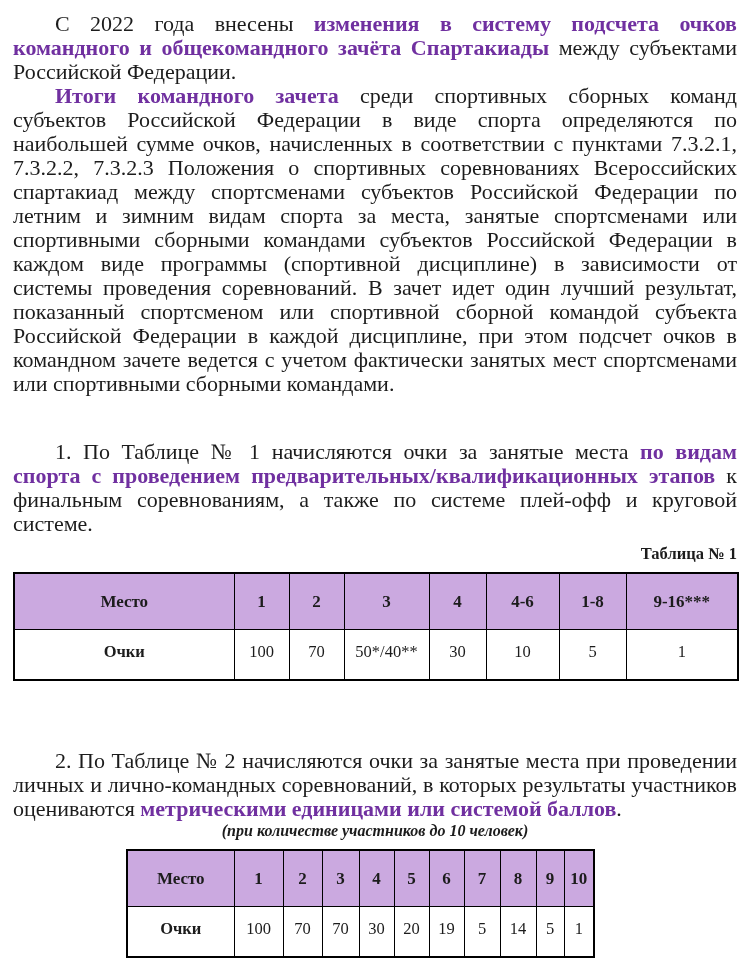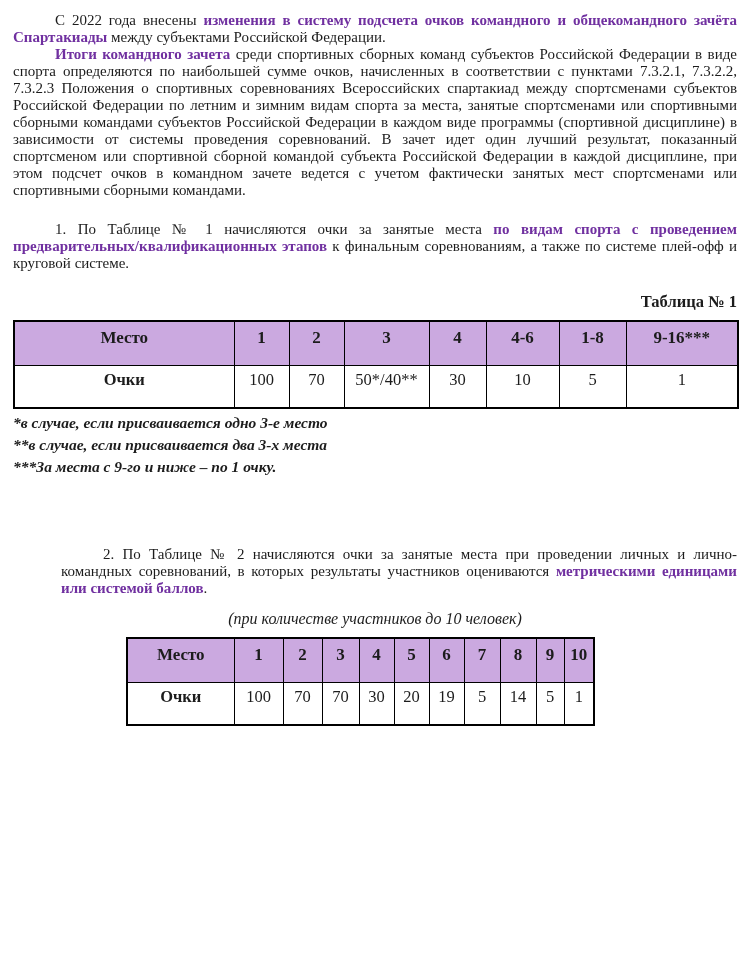--- a/index.html
+++ b/index.html
@@ -9,69 +9,69 @@
   }
   html,body{margin:0;padding:0;background:#ffffff;}
   body{
     width:750px;height:960px;overflow:hidden;
     font-family:"Liberation Serif","DejaVu Serif",serif;
     color:var(--ink);
   }
   .page{padding:12px 13px 0 13px;}
   p.body-par{
     margin:0;
-    font-size:15px;
-    line-height:17px;
+    font-size:22px;
+    line-height:24px;
     text-align:justify;
     text-indent:42px;
   }
   .accent{color:var(--accent);font-weight:bold;}
   #paragraph-main{}
-  #paragraph-item-1{margin-top:22px;}
-  #paragraph-item-2{margin-top:68px;margin-left:48px;}
+  #paragraph-item-1{margin-top:44px;}
+  #paragraph-item-2{margin-top:68px;}
   .table-label{
     font-weight:bold;
     text-align:right;
     font-size:16.5px;
     line-height:20px;
-    margin-top:20px;
+    margin-top:8px;
   }
   #table-2-label{margin-top:9px;}
   .table-caption{
     text-align:center;
     font-size:16px;
     line-height:20px;
     margin-top:5px;
   }
-  .table-caption.bold-italic{font-weight:normal;font-style:italic;margin-top:12px;}
+  .table-caption.bold-italic{font-weight:bold;font-style:italic;margin-top:0;}
   table.score-table{
     border-collapse:collapse;
     table-layout:fixed;
     margin-top:8px;
     border:2.5px solid #000;
   }
   table.score-table td{
     border:1.7px solid #000;
     text-align:center;
     vertical-align:top;
     padding:0;
     overflow:hidden;
   }
   tr.header-row td{
     background:var(--header-bg);
     font-weight:bold;
     font-size:17px;
     height:37px;
-    padding-top:6px;
+    padding-top:18px;
     text-align:center;
   }
   tr.data-row td{
     font-size:16.5px;
     height:37px;
-    padding-top:4px;
+    padding-top:12px;
   }
   tr.data-row td.row-label{font-weight:bold;}
   #table-1{width:724px;}
   #table-2{width:467px;margin-left:113px;}
   .footnotes{
     margin-top:3px;
     font-style:italic;
     font-weight:bold;
     font-size:15.5px;
     line-height:22px;
@@ -120,25 +120,20 @@
       <td>70</td>
       <td>50*/40**</td>
       <td>30</td>
       <td>10</td>
       <td>5</td>
       <td>1</td>
     </tr>
   </tbody>
     </table>
 
-  <div class="footnotes">
-    <div>*в случае, если присваивается одно 3-е место</div>
-    <div>**в случае, если присваивается два 3-х места</div>
-    <div>***За места с 9-го и ниже – по 1 очку.</div>
-  </div>
 
   <p class="body-par" id="paragraph-item-2"><span>2. По Таблице № 2 начисляются очки за занятые места при проведении личных и лично-командных соревнований, в которых результаты участников оцениваются </span><span class="accent">метрическими единицами или системой баллов</span><span>.</span></p>
 
 
   <div class="table-caption bold-italic">(при количестве участников до 10 человек)</div>
 
   <table class="score-table" id="table-2">
     <colgroup>
       <col style="width:107px">
         <col style="width:49px">

